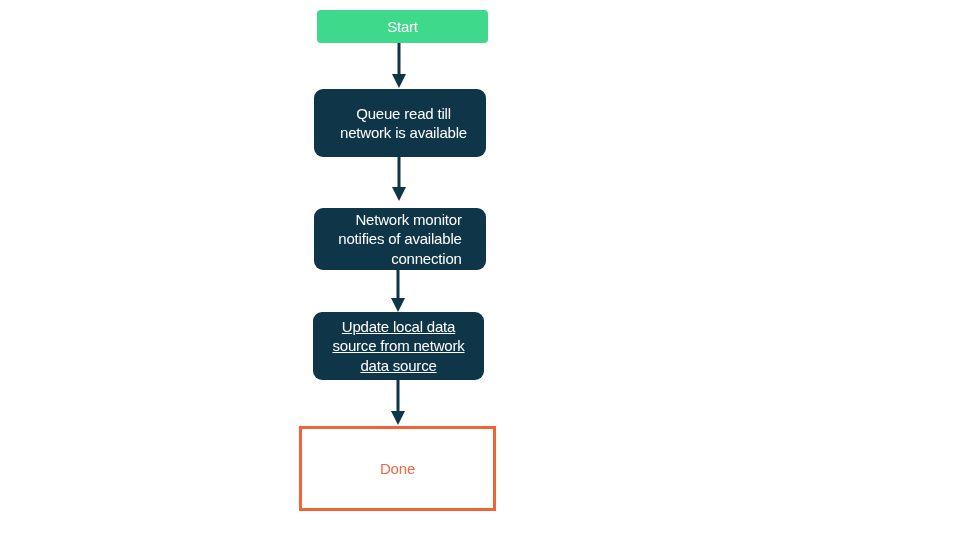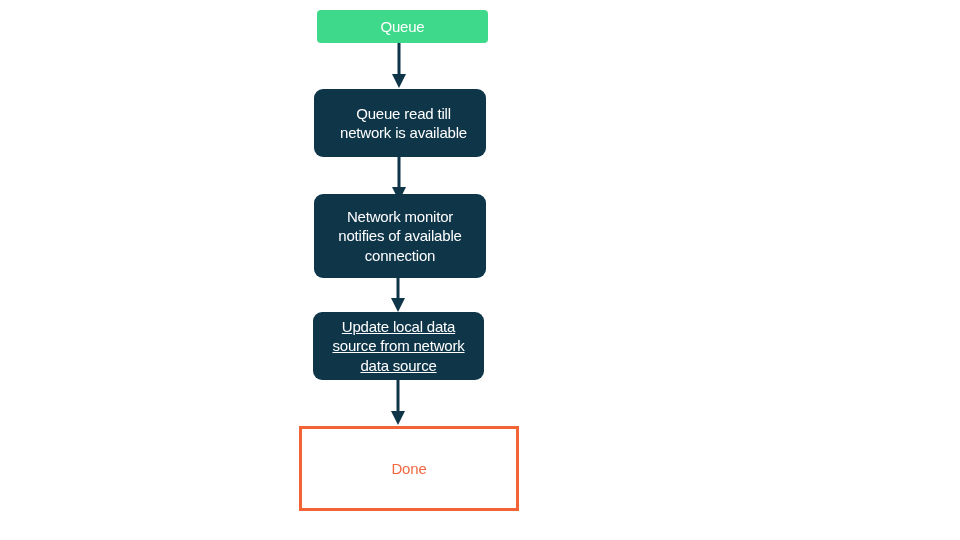--- a/index.html
+++ b/index.html
@@ -60,21 +60,21 @@
   .edge svg {
     display: block;
   }
 </style>
 </head>
 <body>
 
 <div id="flowchart">
 
   <div class="node node-start" style="left:317px; top:10px; width:171px; height:33px;">
-    <span>Queue</span>
+    <span>Start</span>
   </div>
 
   <div class="edge" style="left:391px; top:43px; width:16px; height:46px;">
     <svg width="16" height="46" viewBox="0 0 16 46" aria-hidden="true">
       <line x1="8" y1="0" x2="8" y2="33" stroke="#0f3549" stroke-width="3"></line>
       <polygon points="1,31 15,31 8,45" fill="#0f3549"></polygon>
     </svg>
   </div>
 
   <div class="node node-process" style="left:314px; top:89px; width:172px; height:68px;padding-left:7px;">
@@ -82,21 +82,21 @@
 network is available</span>
   </div>
 
   <div class="edge" style="left:391px; top:157px; width:16px; height:45px;">
     <svg width="16" height="45" viewBox="0 0 16 45" aria-hidden="true">
       <line x1="8" y1="0" x2="8" y2="32" stroke="#0f3549" stroke-width="3"></line>
       <polygon points="1,30 15,30 8,44" fill="#0f3549"></polygon>
     </svg>
   </div>
 
-  <div class="node node-process" style="left:314px; top:194px; width:172px; height:84px;">
+  <div class="node node-process" style="left:314px; top:208px; width:172px; height:62px;text-align:right;">
     <span>Network monitor
 notifies of available
 connection</span>
   </div>
 
   <div class="edge" style="left:390px; top:268px; width:16px; height:45px;">
     <svg width="16" height="45" viewBox="0 0 16 45" aria-hidden="true">
       <line x1="8" y1="0" x2="8" y2="32" stroke="#0f3549" stroke-width="3"></line>
       <polygon points="1,30 15,30 8,44" fill="#0f3549"></polygon>
     </svg>
@@ -108,17 +108,17 @@
 data source</span>
   </div>
 
   <div class="edge" style="left:390px; top:380px; width:16px; height:46px;">
     <svg width="16" height="46" viewBox="0 0 16 46" aria-hidden="true">
       <line x1="8" y1="0" x2="8" y2="33" stroke="#0f3549" stroke-width="3"></line>
       <polygon points="1,31 15,31 8,45" fill="#0f3549"></polygon>
     </svg>
   </div>
 
-  <div class="node node-end" style="left:299px; top:426px; width:220px; height:85px;">
+  <div class="node node-end" style="left:299px; top:426px; width:197px; height:85px;">
     <span>Done</span>
   </div>
 
 </div>
 
 </body></html>

